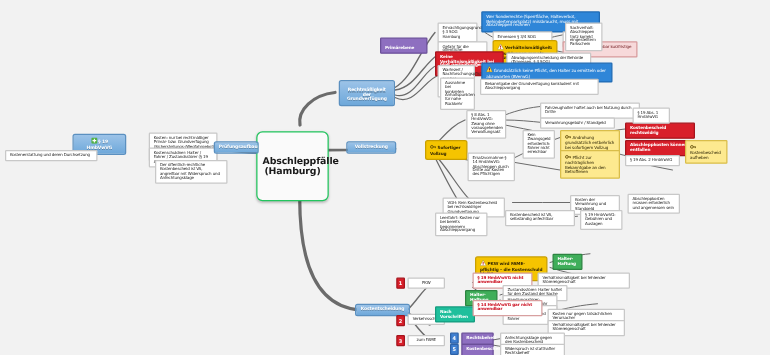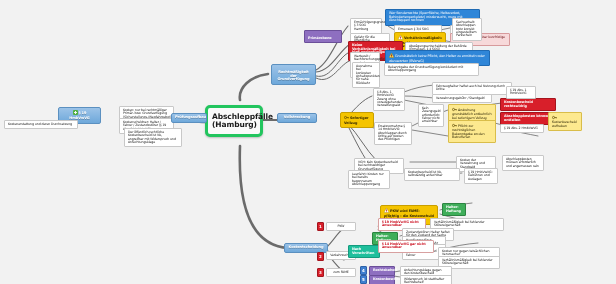--- a/index.html
+++ b/index.html
@@ -10,23 +10,23 @@
     overflow:hidden;position:relative;
   }
   #canvas{position:absolute;left:0;top:0;width:616px;height:284px;}
   svg.links{position:absolute;left:0;top:0;width:616px;height:284px;pointer-events:none;}
 
   .node{position:absolute;box-sizing:border-box;white-space:normal;
         line-height:1.05;letter-spacing:-0.1px;}
 
   
   .central{
-    background:#fafafa;border:3px solid #22c55e;border-radius:5px;
+    background:#fafafa;border:1px solid #22c55e;border-radius:5px;
     color:#1a1a1a;font-size:7.5px;font-weight:bold;text-align:center;
-    padding:5px 4px;box-shadow:0 1px 2px rgba(0,0,0,.22);
+    padding:19px 4px;box-shadow:0 1px 2px rgba(0,0,0,.22);
   }
 
   
   .pill{
     background:linear-gradient(#9cc3e8,#6ea8da);
     border:1px solid #5b90c0;border-radius:2px;
     color:#ffffff;font-size:3.6px;font-weight:bold;text-align:center;
     padding:2px 3px;text-shadow:0 1px 0 rgba(0,0,0,.25);
   }
 

